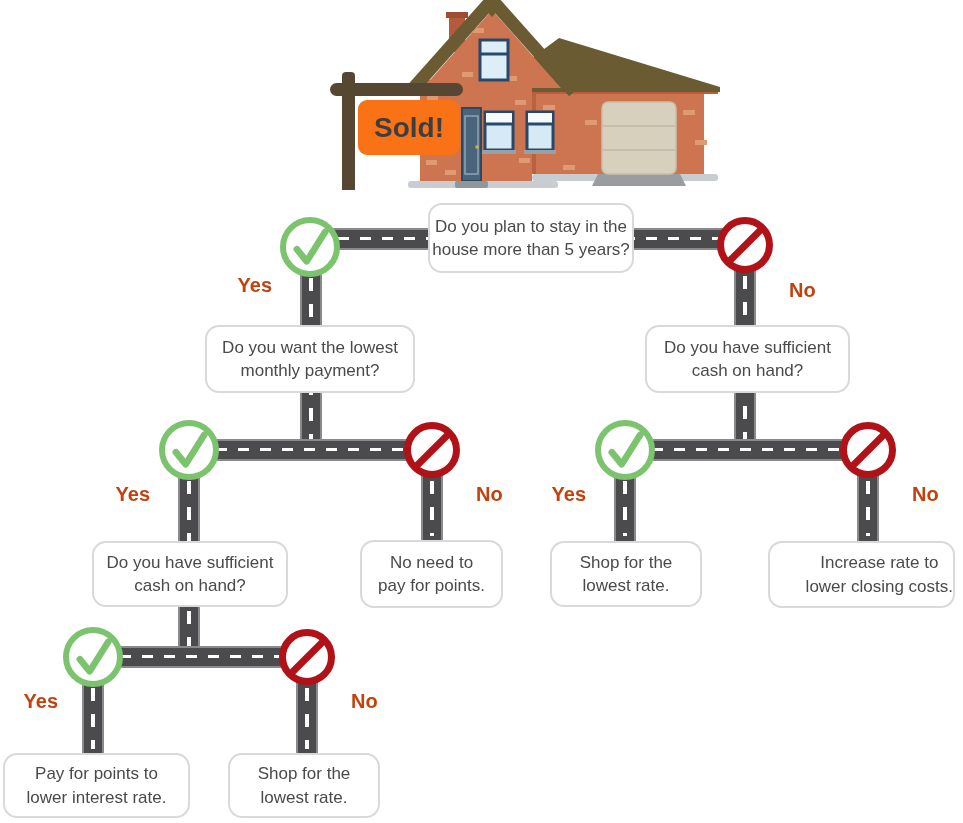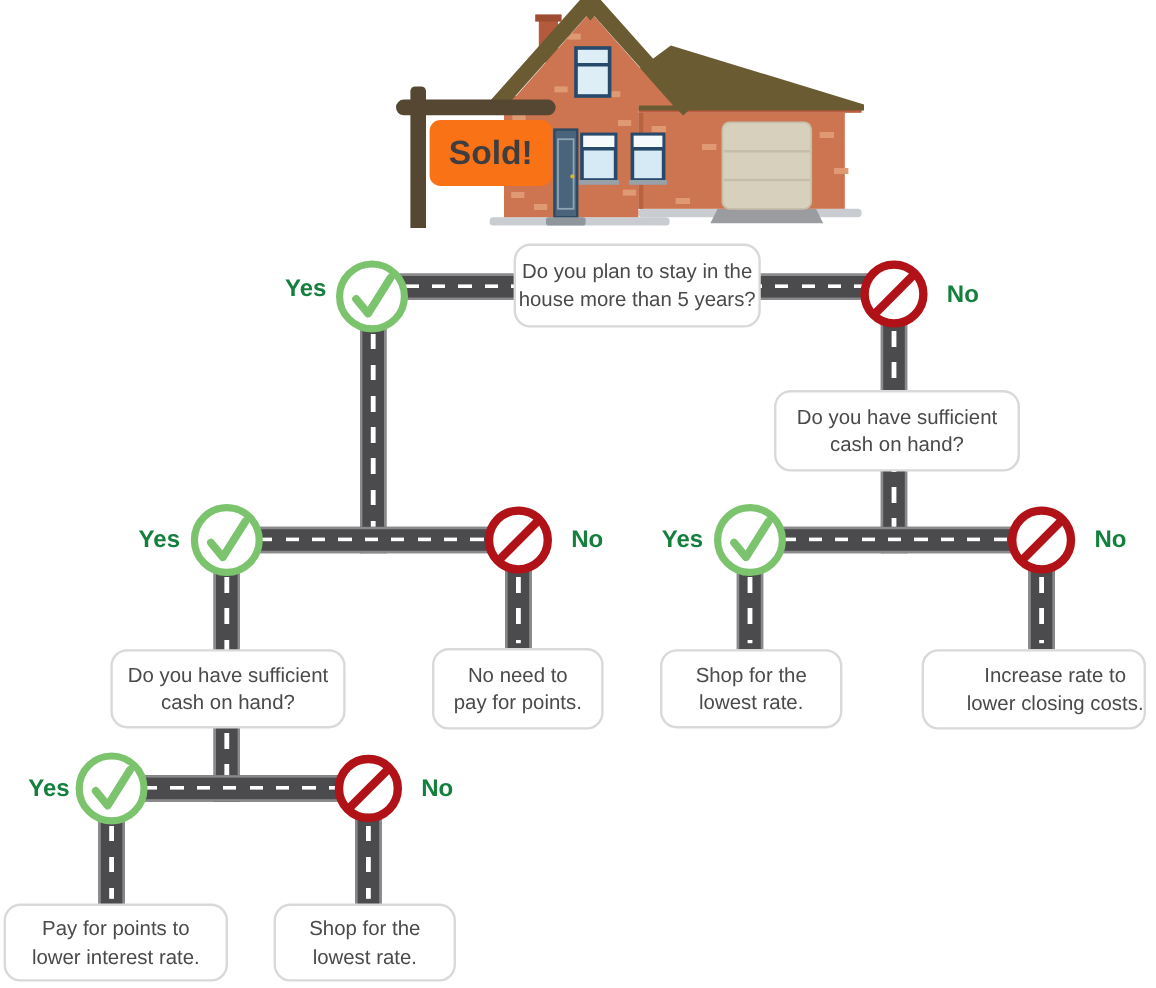--- a/index.html
+++ b/index.html
@@ -45,21 +45,21 @@
     display:flex;align-items:center;justify-content:center;z-index:4;}
   .yes-circle{width:60px;height:60px;border:6px solid #7cc36e;}
   .no-circle{width:56px;height:56px;border:7px solid #b01217;}
   .no-slash{width:7px;height:44px;background:#b01217;transform:rotate(45deg);}
   .g1{left:280px;top:217px;} .r1{left:717px;top:217px;}
   .g2{left:159px;top:420px;} .r2{left:404px;top:422px;}
   .g3{left:595px;top:420px;} .r3{left:840px;top:422px;}
   .g4{left:63px;top:627px;}  .r4{left:279px;top:629px;}
   
   .ynl{position:absolute;width:72px;height:24px;line-height:24px;font-size:20px;font-weight:bold;
-    color:#15803d;z-index:4;}
+    color:#c2410c;z-index:4;margin-top:44px;}
   .yes1{left:200px;top:229px;text-align:right;}
   .no1{left:789px;top:234px;text-align:left;}
   .yes2{left:78px;top:438px;text-align:right;}
   .no2{left:476px;top:438px;text-align:left;}
   .yes3{left:514px;top:438px;text-align:right;}
   .no3{left:912px;top:438px;text-align:left;}
   .yes4{left:-14px;top:645px;text-align:right;}
   .no4{left:351px;top:645px;text-align:left;}
   
   .house{position:absolute;left:323px;top:0;width:400px;height:195px;z-index:1;}
@@ -153,20 +153,24 @@
   <div class="road road-v v9"></div>
   <div class="road road-h h1"></div>
   <div class="road road-h h2"></div>
   <div class="road road-h h3"></div>
   <div class="road road-h h4"></div>
 
   <div class="qbox b1">
     <span>Do you plan to stay in the
 house more than 5 years?</span>
   </div>
+  <div class="qbox b2">
+    <span>Do you want the lowest
+monthly payment?</span>
+  </div>
   <div class="qbox b3">
     <span>Do you have sufficient
 cash on hand?</span>
   </div>
   <div class="qbox b4">
     <span>Do you have sufficient
 cash on hand?</span>
   </div>
   <div class="qbox b5">
     <span>No need to

